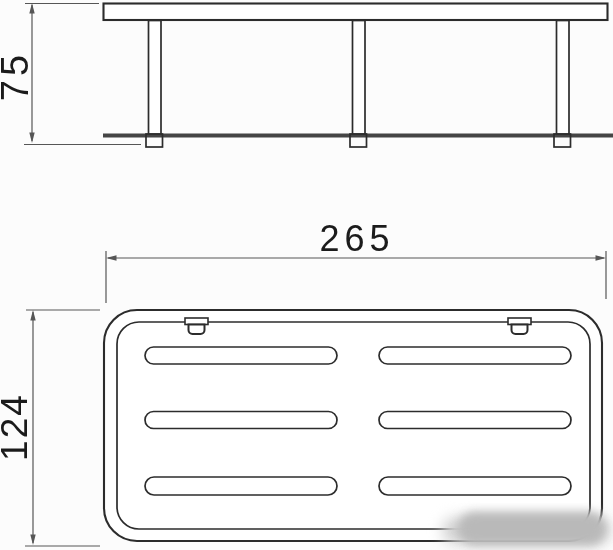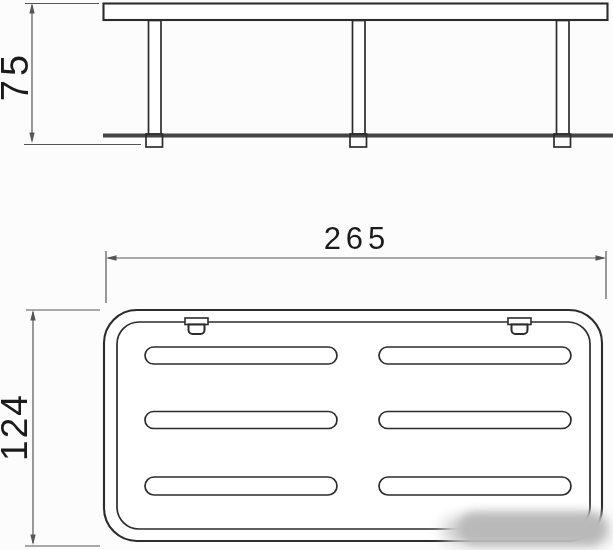--- a/index.html
+++ b/index.html
@@ -27,21 +27,21 @@
   .lbl{
     position:absolute;color:var(--label,#1b1b1b);
     text-align:center;white-space:nowrap;
   }
   .lbl-75{
     left:-25px;top:55px;width:80px;height:42px;line-height:42px;
     font-size:38px;letter-spacing:4px;transform:rotate(-90deg);
   }
   .lbl-265{
     left:307px;top:224px;width:100px;height:30px;line-height:30px;
-    font-size:31px;letter-spacing:5px;
+    font-size:36px;letter-spacing:5px;
   }
   .lbl-124{
     left:-36px;top:406px;width:102px;height:42px;line-height:42px;
     font-size:37px;letter-spacing:2px;transform:rotate(-90deg);
   }
   
   .wm-halo{
     position:absolute;left:442px;top:517px;width:168px;height:27px;
     background:#d2d2d2;border-radius:14px;filter:blur(7px);
   }

